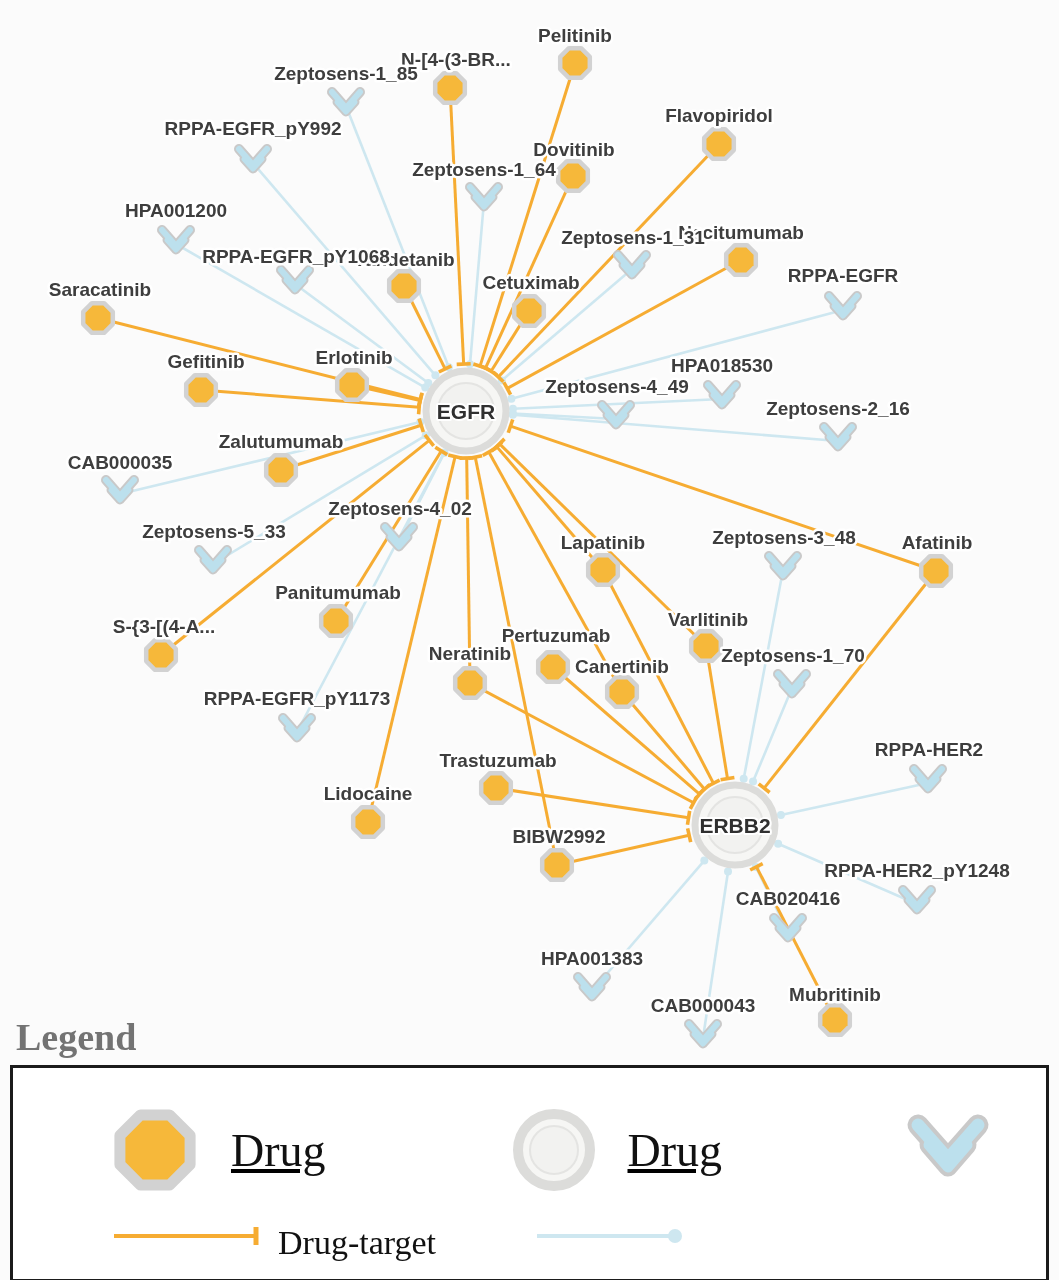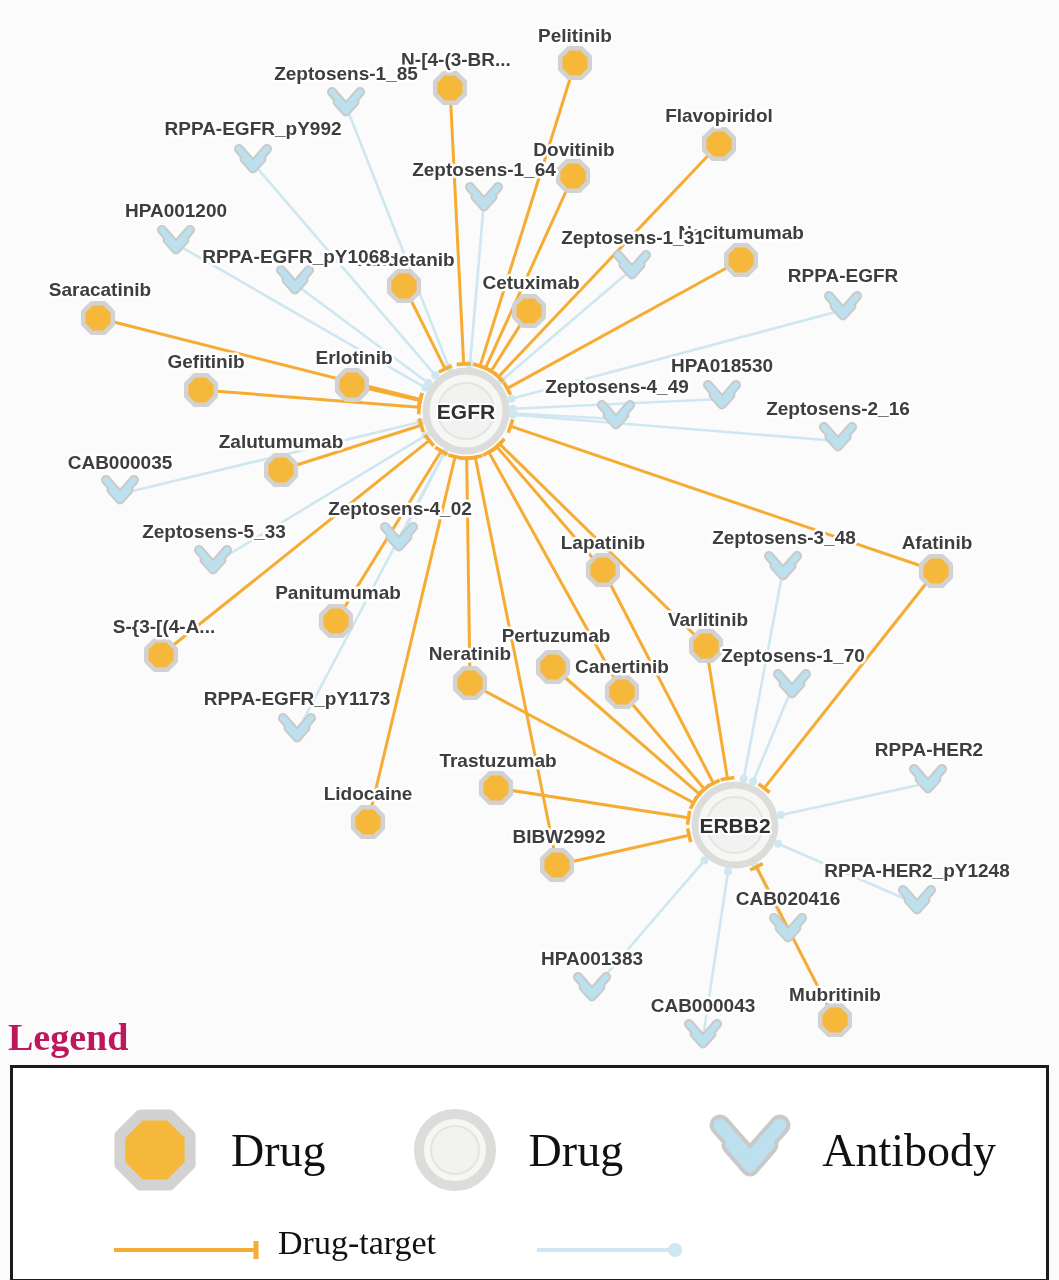--- a/index.html
+++ b/index.html
@@ -1,25 +1,25 @@
 <!DOCTYPE html>
 <html><head>
 <meta charset="utf-8">
 <style>
   html,body{margin:0;padding:0;background:#FBFBFB;}
   .stage{position:relative;width:1059px;height:1280px;overflow:hidden;background:#FBFBFB;font-family:"Liberation Sans",sans-serif;margin-top:20px;}
   #graph{position:absolute;left:0;top:0;}
   .nlabel{font-family:"Liberation Sans",sans-serif;font-weight:700;font-size:19px;fill:#3E3E3E;stroke:#FFFFFF;stroke-width:5px;paint-order:stroke;stroke-linejoin:round;}
   .glabel{font-family:"Liberation Sans",sans-serif;font-weight:700;font-size:21px;fill:#303030;stroke:#FFFFFF;stroke-width:4px;paint-order:stroke;stroke-linejoin:round;}
-  .legend-heading{position:absolute;left:8px;top:995px;font-family:"Liberation Serif",serif;font-weight:700;font-size:38px;color:#be185d;}
+  .legend-heading{position:absolute;left:16px;top:995px;font-family:"Liberation Serif",serif;font-weight:700;font-size:38px;color:#737373;}
   .legend-box{position:absolute;left:10px;top:1045px;width:1033px;height:211px;border:3px solid #1B1B1B;background:#FFFFFF;}
   .legend-row1{position:absolute;top:30px;left:90px;right:50px;display:flex;align-items:center;justify-content:space-between;}
-  .legend-item{display:flex;align-items:center;gap:24px;}
+  .legend-item{display:flex;align-items:center;gap:24px;text-decoration:underline;}
   .legend-item span{font-family:"Liberation Serif",serif;font-size:46px;color:#111;}
-  .legend-row2{position:absolute;top:156px;left:95px;display:flex;align-items:flex-end;}
+  .legend-row2{position:absolute;top:156px;left:95px;display:flex;align-items:flex-start;}
   .legend-row2 span{font-family:"Liberation Serif",serif;font-size:34px;color:#111;}
   .edge-gap{width:95px;}
   .lbl-gap{margin-left:10px;}
 </style>
 </head>
 <body>
 
 <div class="stage">
 
   <svg id="graph" width="1059" height="1280" viewBox="0 0 1059 1280">
@@ -502,21 +502,20 @@
         <span>Drug</span>
       </div>
 
       <div class="legend-item">
         <svg width="96" height="86" viewBox="-48 -48 96 86">
           <path d="M -30 -30 L 0 4 L 30 -30" fill="none" stroke="#C9C9C9" stroke-width="21" stroke-linecap="round" stroke-linejoin="round"></path>
           <path d="M -19 -10 L 0 12 L 19 -10" fill="none" stroke="#C9C9C9" stroke-width="19" stroke-linecap="round" stroke-linejoin="round"></path>
           <path d="M -30 -30 L 0 4 L 30 -30" fill="none" stroke="#BCE0ED" stroke-width="13" stroke-linecap="round" stroke-linejoin="round"></path>
           <path d="M -19 -10 L 0 12 L 19 -10" fill="none" stroke="#BCE0ED" stroke-width="11" stroke-linecap="round" stroke-linejoin="round"></path>
         </svg>
-        <span>Antibody</span>
       </div>
 
     </div>
 
     <div class="legend-row2">
       <svg width="160" height="24" viewBox="0 0 160 24">
         <line x1="6" y1="12" x2="146" y2="12" stroke="#F6AC32" stroke-width="4"></line>
         <line x1="148" y1="3" x2="148" y2="21" stroke="#F6AC32" stroke-width="5"></line>
       </svg>
       <span class="lbl-gap">Drug-target</span>

